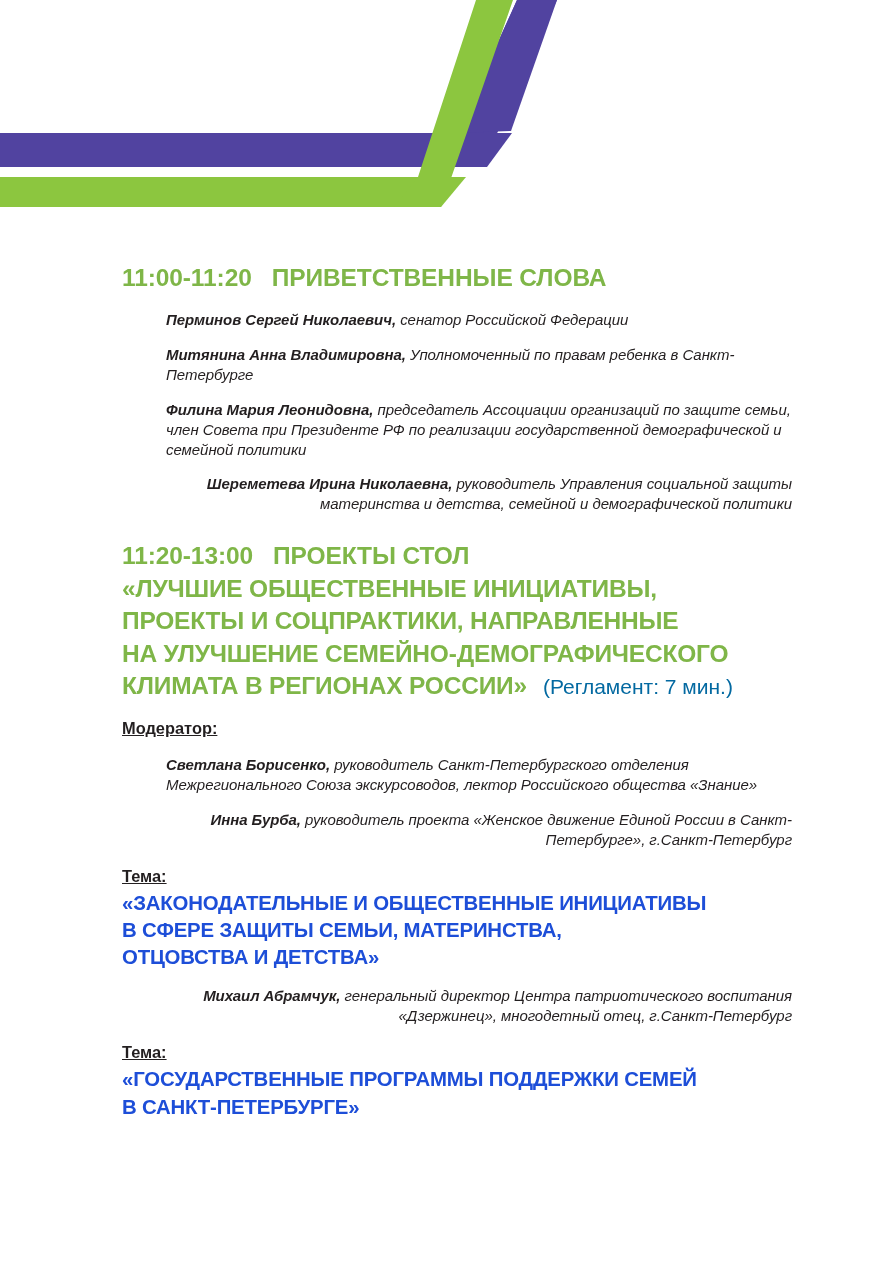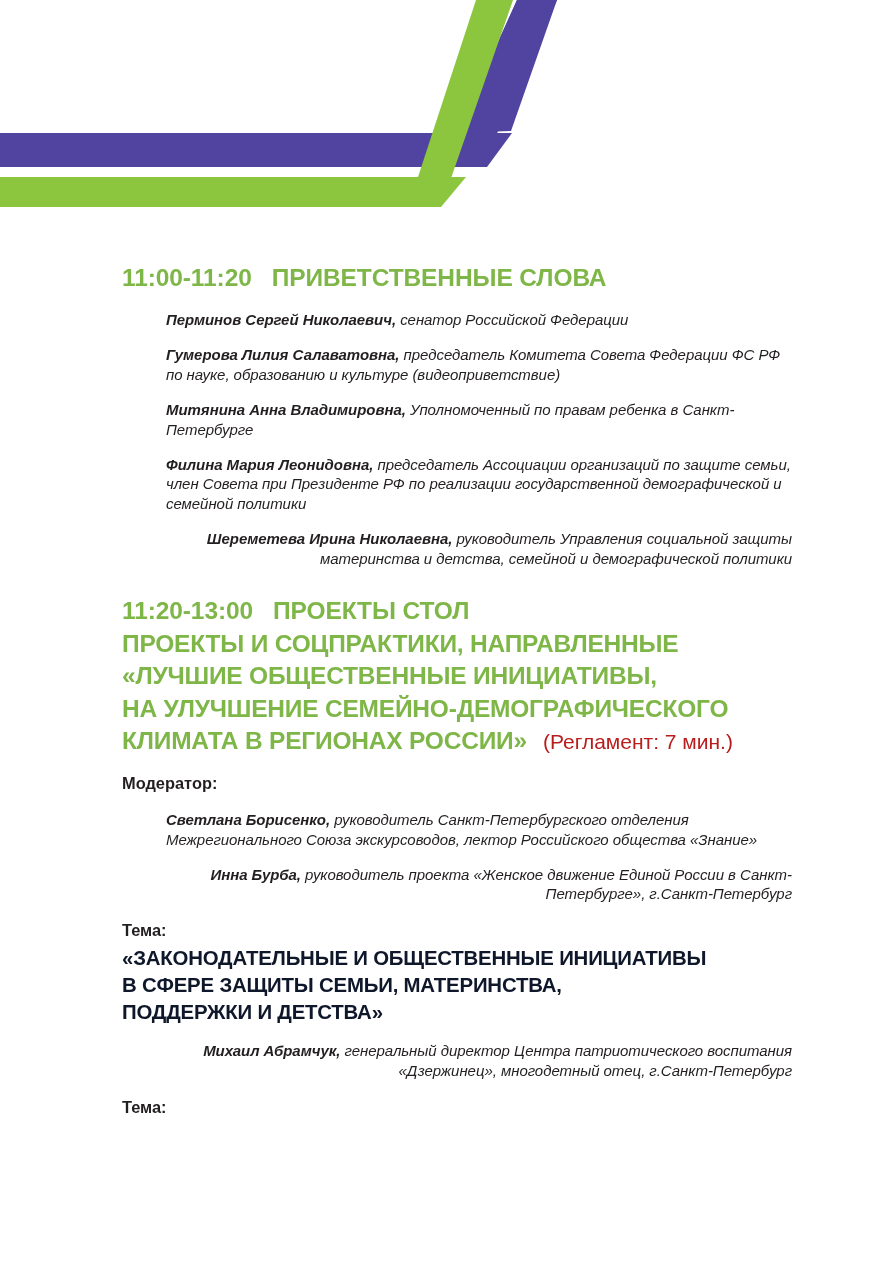--- a/index.html
+++ b/index.html
@@ -55,21 +55,21 @@
   }
   .session-title-lines {
     color: #7fb648;
     font-weight: bold;
     font-size: 24.5px;
     line-height: 1.32;
     letter-spacing: -0.2px;
   }
   .session-title-lines .regulation {
     font-weight: normal;
-    color: #b91c1c;
+    color: #0369a1;
     font-size: 21px;
     letter-spacing: 0;
     margin-left: 16px;
     white-space: nowrap;
   }
 
   .speakers {
     margin-top: 14px;
     padding-left: 44px;
   }
@@ -86,27 +86,28 @@
     font-weight: bold;
     font-style: italic;
   }
 
   .label-line {
     font-weight: bold;
     font-size: 16.4px;
     line-height: 1.3;
     color: #231f20;
     margin-top: 16px;
+    text-decoration: underline;
   }
 
   .topic {
     font-weight: bold;
     font-size: 20.4px;
     line-height: 1.33;
-    color: #0f172a;
+    color: #1d4ed8;
     letter-spacing: -0.2px;
     margin-top: 3px;
   }
 
   .speakers.tight { margin-top: 12px; }
 
   .spacer-lg { height: 26px; }
 </style>
 </head>
 <body>
@@ -131,44 +132,41 @@
     <section class="session">
       <div class="session-head">
         <span class="time">11:00-11:20</span><span>ПРИВЕТСТВЕННЫЕ СЛОВА</span>
       </div>
 
       <div class="speakers">
         <p class="speaker">
           <span class="nm">Перминов Сергей Николаевич,</span><span> сенатор Российской Федерации</span>
         </p>
         <p class="speaker">
-          <span class="nm">Гумерова Лилия Салаватовна,</span><span> председатель Комитета Совета Федерации ФС РФ по науке, образованию и культуре (видеоприветствие)</span>
-        </p>
-        <p class="speaker">
           <span class="nm">Митянина Анна Владимировна,</span><span> Уполномоченный по правам ребенка в Санкт-Петербурге</span>
         </p>
         <p class="speaker">
           <span class="nm">Филина Мария Леонидовна,</span><span> председатель Ассоциации организаций по защите семьи, член Совета при Президенте РФ по реализации государственной демографической и семейной политики</span>
         </p>
         <p class="speaker">
           <span class="nm">Шереметева Ирина Николаевна,</span><span> руководитель Управления социальной защиты материнства и детства, семейной и демографической политики</span>
         </p>
       </div>
     </section>
 
     <div class="spacer-lg"></div>
 
     <section class="session">
       <div class="session-head">
         <span class="time">11:20-13:00</span><span>ПРОЕКТЫ СТОЛ</span>
       </div>
 
       <div class="session-title-lines">
+        <div>«ЛУЧШИЕ ОБЩЕСТВЕННЫЕ ИНИЦИАТИВЫ,</div>
         <div>ПРОЕКТЫ И СОЦПРАКТИКИ, НАПРАВЛЕННЫЕ</div>
-        <div>«ЛУЧШИЕ ОБЩЕСТВЕННЫЕ ИНИЦИАТИВЫ,</div>
         <div>НА УЛУЧШЕНИЕ СЕМЕЙНО-ДЕМОГРАФИЧЕСКОГО</div>
         <div>
           <span>КЛИМАТА В РЕГИОНАХ РОССИИ»</span><span class="regulation">(Регламент: 7 мин.)</span>
         </div>
       </div>
 
       <div class="label-line">Модератор:</div>
 
       <div class="speakers tight">
         <p class="speaker">
@@ -176,26 +174,30 @@
         </p>
         <p class="speaker">
           <span class="nm">Инна Бурба,</span><span> руководитель проекта «Женское движение Единой России в Санкт-Петербурге», г.Санкт-Петербург</span>
         </p>
       </div>
 
       <div class="label-line">Тема:</div>
       <div class="topic">
         <div>«ЗАКОНОДАТЕЛЬНЫЕ И ОБЩЕСТВЕННЫЕ ИНИЦИАТИВЫ</div>
         <div>В СФЕРЕ ЗАЩИТЫ СЕМЬИ, МАТЕРИНСТВА,</div>
-        <div>ПОДДЕРЖКИ И ДЕТСТВА»</div>
+        <div>ОТЦОВСТВА И ДЕТСТВА»</div>
       </div>
 
       <div class="speakers">
         <p class="speaker">
           <span class="nm">Михаил Абрамчук,</span><span> генеральный директор Центра патриотического воспитания «Дзержинец», многодетный отец, г.Санкт-Петербург</span>
         </p>
       </div>
 
       <div class="label-line">Тема:</div>
+      <div class="topic">
+        <div>«ГОСУДАРСТВЕННЫЕ ПРОГРАММЫ ПОДДЕРЖКИ СЕМЕЙ</div>
+        <div>В САНКТ-ПЕТЕРБУРГЕ»</div>
+      </div>
     </section>
 
   </div>
 </div>
 
 </body></html>

